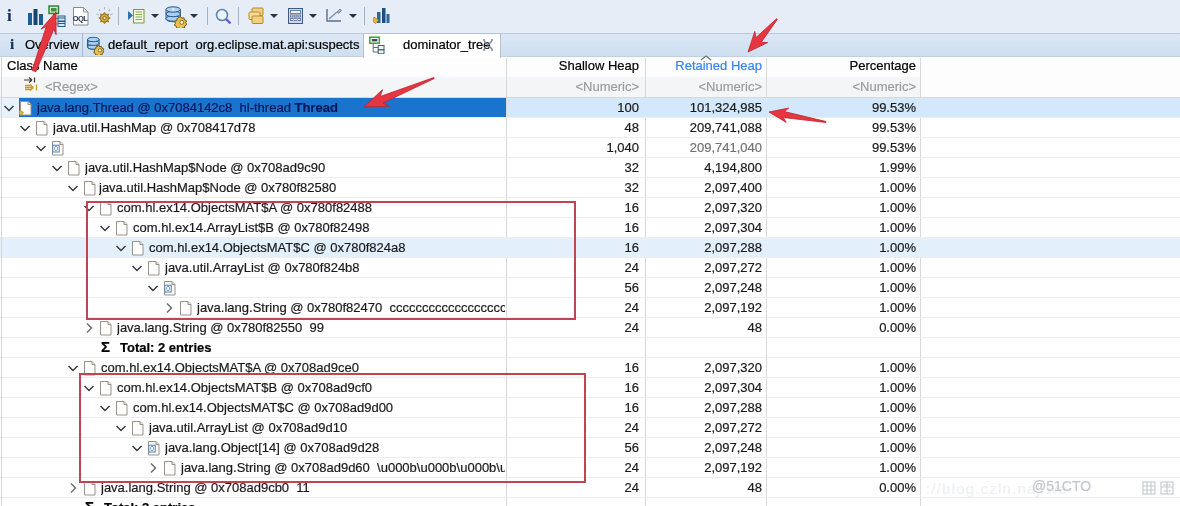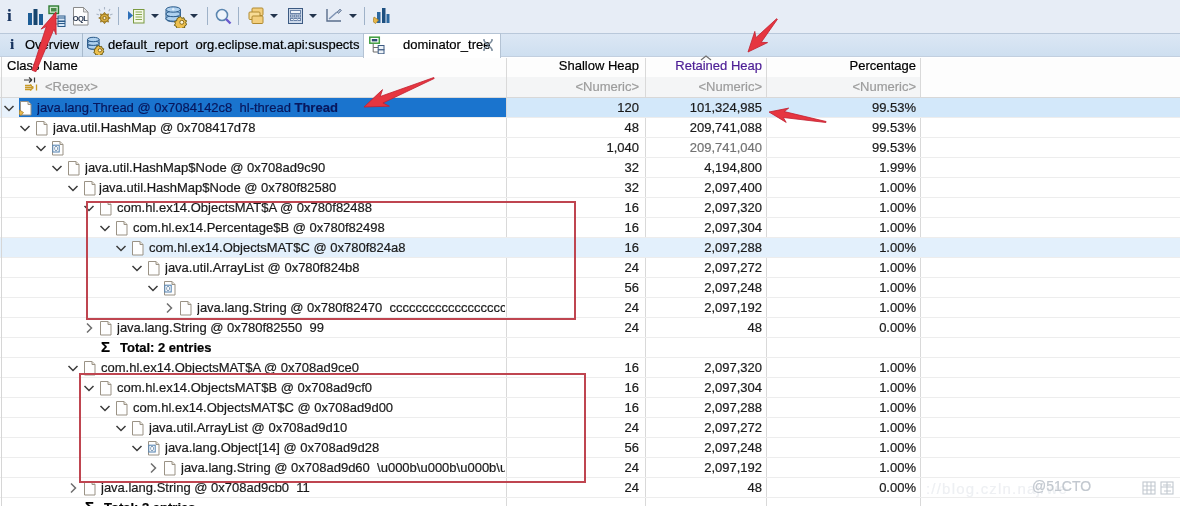--- a/index.html
+++ b/index.html
@@ -134,21 +134,21 @@
 <path d="M2 2 L10 10 M10 2 L2 10 M1 1 l2 0 M9 1 l2 0 M1 11 l2 0 M9 11 l2 0" stroke="#7a8a9a" stroke-width="1.5" fill="none"></path>
     </svg>
 <div class="ab" style="left:0;top:58px;width:1180px;height:40px;background:#fdfdfd"></div>
 <div class="ab" style="left:0;top:77px;width:920px;height:20px;background:#f4f5f6"></div>
 <div class="vline" style="left:506px;top:58px;height:448px"></div>
 <div class="vline" style="left:645px;top:58px;height:448px"></div>
 <div class="vline" style="left:766px;top:58px;height:448px"></div>
 <div class="vline" style="left:920px;top:58px;height:448px"></div>
 <div class="lbl" style="left:7px;top:58px;color:#000">Class Name</div>
 <div class="num" style="left:506px;top:58px;width:133px;color:#000">Shallow Heap</div>
-<div class="num" style="left:645px;top:58px;width:117px;color:#4c1d95">Retained Heap</div>
+<div class="num" style="left:645px;top:58px;width:117px;color:#3b82f6">Retained Heap</div>
 <div class="num" style="left:766px;top:58px;width:150px;color:#000">Percentage</div>
 <svg class="ab" style="left:700px;top:55px" width="12" height="6" viewBox="0 0 12 6">
       <polyline points="1,5 6,1 11,5" fill="none" stroke="#707070" stroke-width="1.2"></polyline>
     </svg>
 <svg class="ab" style="left:23px;top:76px" width="17" height="17" viewBox="0 0 17 17">
 <path d="M1 4 h8 M9 4 l-3 -2.5 M9 4 l-3 2.5 M11.5 1.5 v5" stroke="#3a3a3a" fill="none" stroke-width="1.2"></path>
 <path d="M2 11.5 h8.5 M10.5 11.5 l-3.5 -3 M10.5 11.5 l-3.5 3 M2 9.5 h7 M2 13.5 h7 M13.5 8.5 v6" stroke="#c89a28" fill="none" stroke-width="1.3"></path>
     </svg>
 <div class="lbl gray" style="left:45px;top:79px">&lt;Regex&gt;</div>
 <div class="num gray" style="left:506px;top:79px;width:133px">&lt;Numeric&gt;</div>
@@ -161,21 +161,21 @@
 <div class="hline" style="top:117px"></div>
 <svg class="ab" style="left:3px;top:102px" width="12" height="12" viewBox="0 0 12 12">
       <polyline points="1.5,4 6,8.5 10.5,4" fill="none" stroke="#3b3b3b" stroke-width="1.5"></polyline>
     </svg>
 <svg class="ab" style="left:19px;top:101px" width="13" height="15" viewBox="0 0 13 15">
       <path d="M1.5 0.5 h7.5 l3 3 v10.5 h-10.5 z" fill="#fefefe" stroke="#9a9285" stroke-width="1"></path>
       <path d="M9 0.5 v3 h3" fill="#e8e4da" stroke="#9a9285" stroke-width="1"></path>
       <path d="M0.5 9 l4 2.5 -2.5 3 -2 -1.5 z" fill="#e8b84c" stroke="#a8812a" stroke-width="0.8"></path>
     </svg>
 <div class="lbl" style="left:37px;top:100px;color:#08175c;max-width:468px;overflow:hidden">java.lang.Thread @ 0x7084142c8  hl-thread <b>Thread</b></div>
-<div class="num" style="left:506px;top:100px;width:133px;color:#1a1a1a">120</div>
+<div class="num" style="left:506px;top:100px;width:133px;color:#1a1a1a">100</div>
 <div class="num" style="left:645px;top:100px;width:117px;color:#1a1a1a">101,324,985</div>
 <div class="num" style="left:766px;top:100px;width:150px;color:#1a1a1a">99.53%</div>
 <div class="hline" style="top:137px"></div>
 <svg class="ab" style="left:19px;top:122px" width="12" height="12" viewBox="0 0 12 12">
       <polyline points="1.5,4 6,8.5 10.5,4" fill="none" stroke="#3b3b3b" stroke-width="1.5"></polyline>
     </svg>
 <svg class="ab" style="left:35px;top:121px" width="13" height="15" viewBox="0 0 13 15">
       <path d="M1.5 0.5 h7.5 l3 3 v10.5 h-10.5 z" fill="#fefefe" stroke="#9a9285" stroke-width="1"></path>
       <path d="M9 0.5 v3 h3" fill="#e8e4da" stroke="#9a9285" stroke-width="1"></path>
     </svg>
@@ -233,21 +233,21 @@
 <div class="num" style="left:645px;top:200px;width:117px;color:#1a1a1a">2,097,320</div>
 <div class="num" style="left:766px;top:200px;width:150px;color:#1a1a1a">1.00%</div>
 <div class="hline" style="top:237px"></div>
 <svg class="ab" style="left:99px;top:222px" width="12" height="12" viewBox="0 0 12 12">
       <polyline points="1.5,4 6,8.5 10.5,4" fill="none" stroke="#3b3b3b" stroke-width="1.5"></polyline>
     </svg>
 <svg class="ab" style="left:115px;top:221px" width="13" height="15" viewBox="0 0 13 15">
       <path d="M1.5 0.5 h7.5 l3 3 v10.5 h-10.5 z" fill="#fefefe" stroke="#9a9285" stroke-width="1"></path>
       <path d="M9 0.5 v3 h3" fill="#e8e4da" stroke="#9a9285" stroke-width="1"></path>
     </svg>
-<div class="lbl" style="left:133px;top:220px;color:#1a1a1a;max-width:372px;overflow:hidden">com.hl.ex14.Percentage$B @ 0x780f82498</div>
+<div class="lbl" style="left:133px;top:220px;color:#1a1a1a;max-width:372px;overflow:hidden">com.hl.ex14.ArrayList$B @ 0x780f82498</div>
 <div class="num" style="left:506px;top:220px;width:133px;color:#1a1a1a">16</div>
 <div class="num" style="left:645px;top:220px;width:117px;color:#1a1a1a">2,097,304</div>
 <div class="num" style="left:766px;top:220px;width:150px;color:#1a1a1a">1.00%</div>
 <div class="ab" style="left:0;top:238px;width:1180px;height:20px;background:#e3f0fc"></div>
 <div class="hline" style="top:257px"></div>
 <svg class="ab" style="left:115px;top:242px" width="12" height="12" viewBox="0 0 12 12">
       <polyline points="1.5,4 6,8.5 10.5,4" fill="none" stroke="#3b3b3b" stroke-width="1.5"></polyline>
     </svg>
 <svg class="ab" style="left:131px;top:241px" width="13" height="15" viewBox="0 0 13 15">
       <path d="M1.5 0.5 h7.5 l3 3 v10.5 h-10.5 z" fill="#fefefe" stroke="#9a9285" stroke-width="1"></path>

